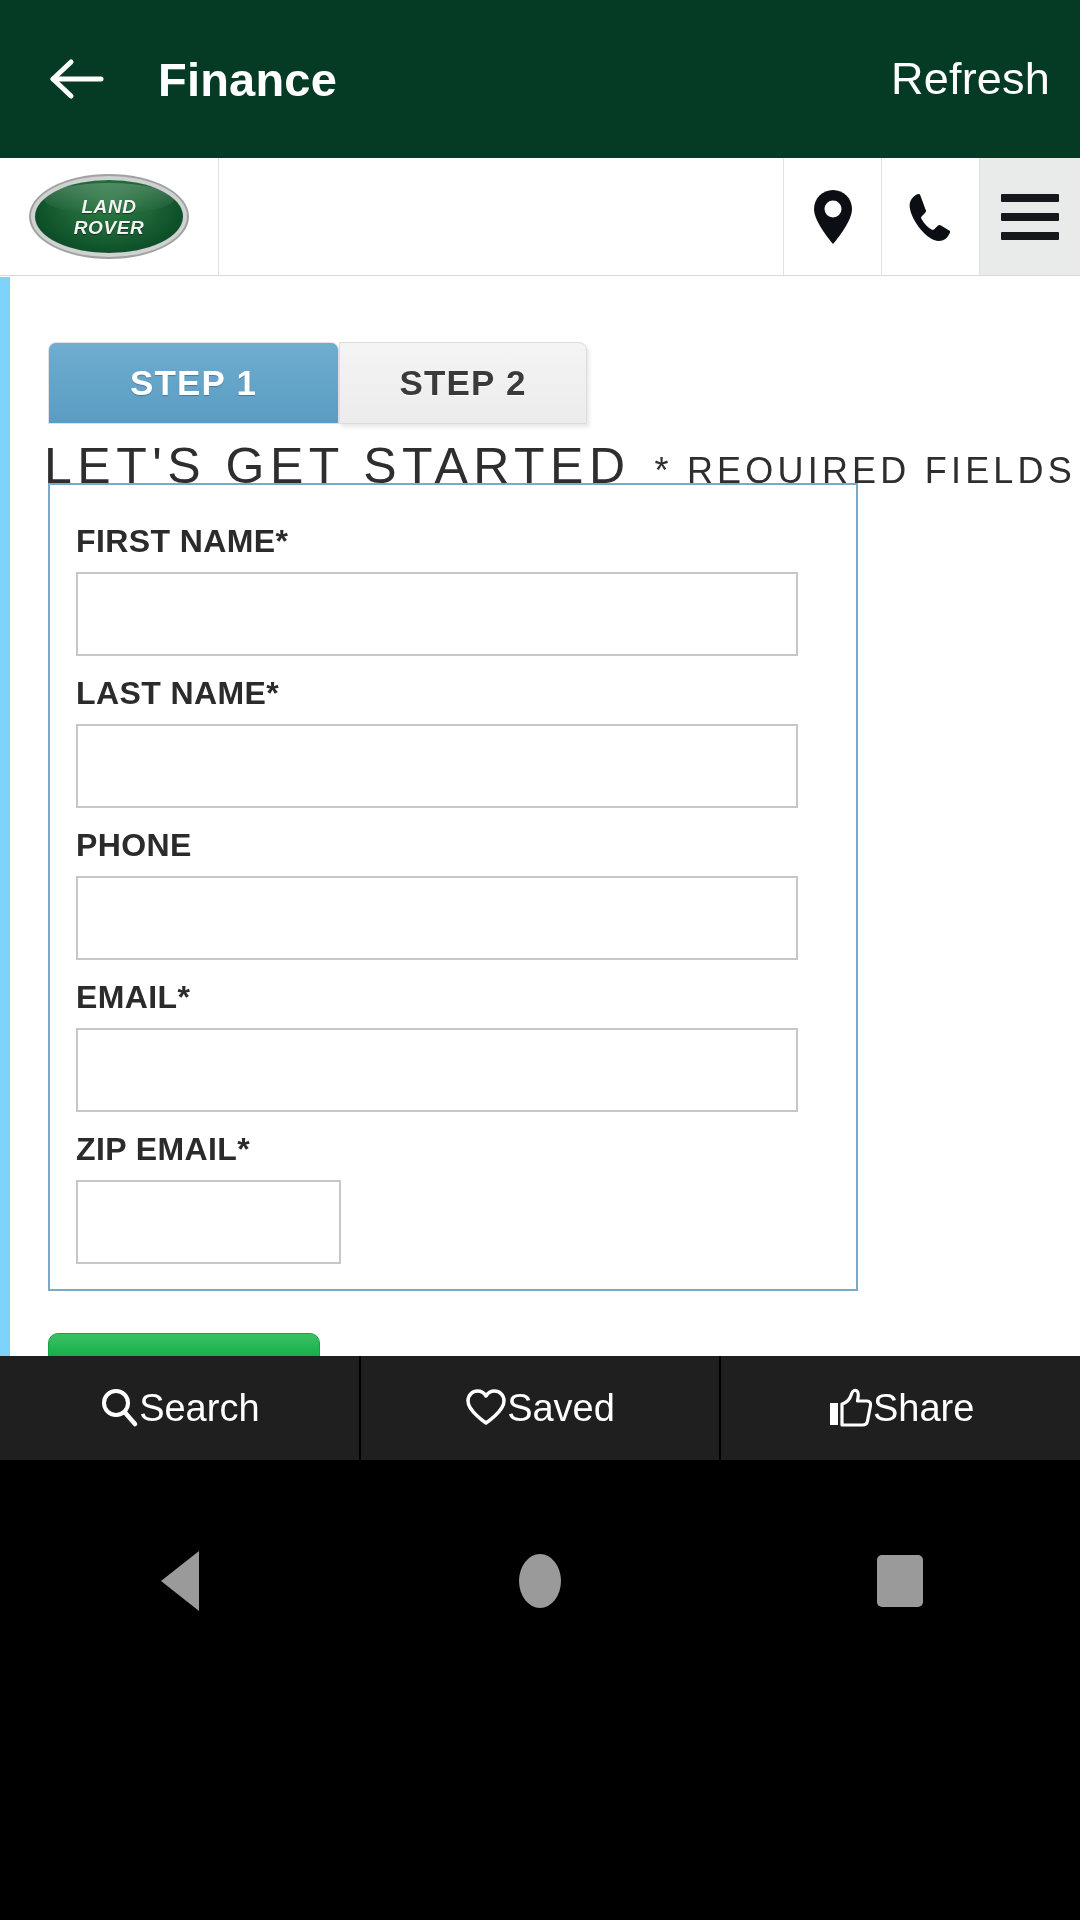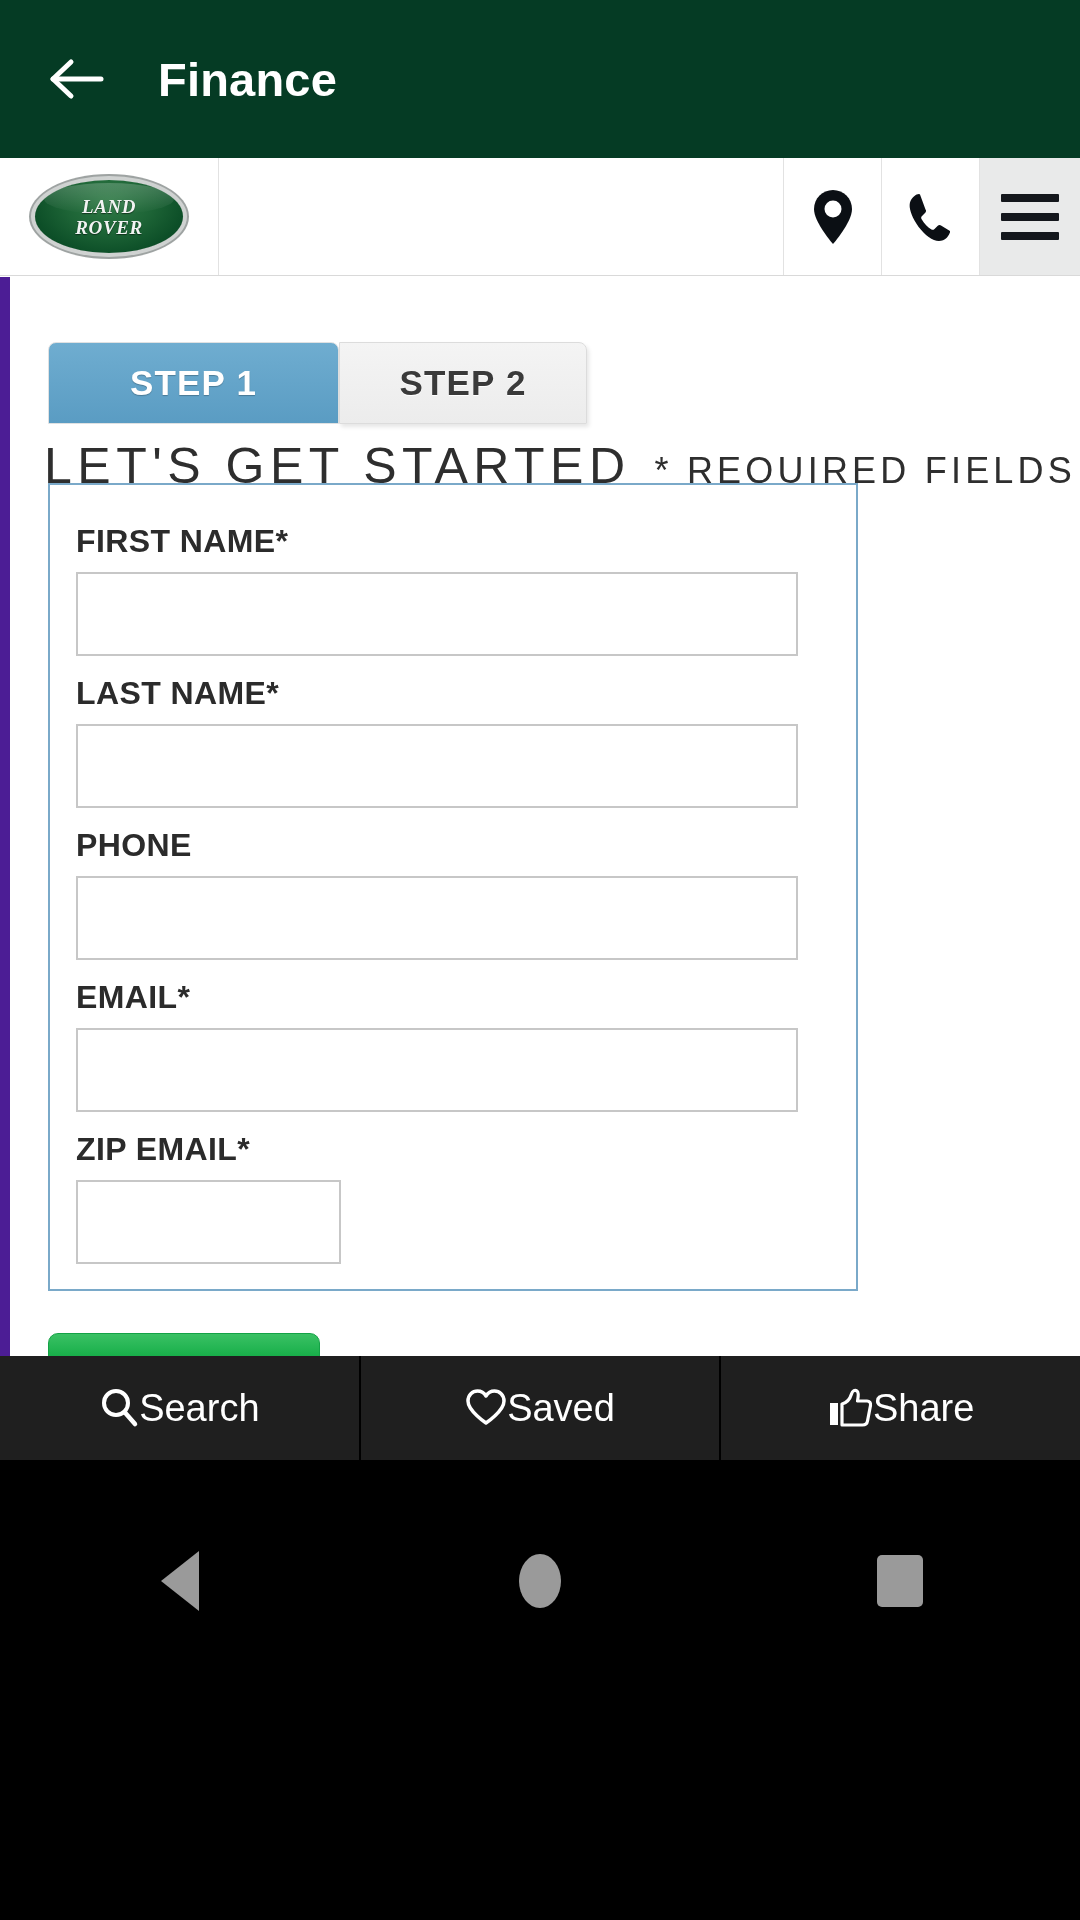--- a/index.html
+++ b/index.html
@@ -86,21 +86,20 @@
     height: 73px;
     border-radius: 50%;
     background: radial-gradient(ellipse at 50% 30%, #2f7a46 0%, #1d6436 42%, #0d4f28 72%, #08401f 100%);
     box-shadow: 0 0 0 4px #cfd2d1, 0 0 0 6px #9ea3a2, 0 2px 4px rgba(0,0,0,0.45);
     display: flex;
     flex-direction: column;
     align-items: center;
     justify-content: center;
     position: relative;
     overflow: hidden;
-    font-family: Liberation Serif, serif;
   }
   .lr-logo::after{
     content:"";
     position:absolute;
     left:6%; top:4%;
     width:88%; height:42%;
     border-radius:50%;
     background: linear-gradient(180deg, rgba(255,255,255,0.20), rgba(255,255,255,0));
     pointer-events:none;
   }
@@ -148,21 +147,21 @@
     background: #14171c;
     border-radius: 1px;
   }
 
   
   .page-body {
     position: absolute;
     left: 0; top: 277px;
     width: 1080px;
     height: 1079px;
-    background: #4c1d95;
+    background: #7dd3fc;
     box-sizing: border-box;
   }
   .page-inner {
     position: absolute;
     left: 10px; top: 0;
     width: 1070px;
     height: 1079px;
     background: #ffffff;
     box-sizing: border-box;
     padding: 0;
@@ -367,20 +366,21 @@
 
   <div class="app-header">
     <div class="back-arrow">
       <svg width="56" height="42" viewBox="0 0 56 42" fill="none">
         <path d="M4 21 H52" stroke="#ffffff" stroke-width="5" stroke-linecap="round"></path>
         <path d="M22 4 L4 21 L22 38" stroke="#ffffff" stroke-width="5" stroke-linecap="round" stroke-linejoin="round" fill="none"></path>
       </svg>
     </div>
     <div class="app-title">Finance</div>
     <div class="header-spacer"></div>
+    <div class="refresh-btn">Refresh</div>
   </div>
 
   <div class="site-nav">
     <div class="nav-logo-cell">
       <div class="lr-logo">
         <div class="lr-line">LAND</div>
         <div class="lr-line">ROVER</div>
       </div>
     </div>
     <div class="nav-blank-cell"></div>

